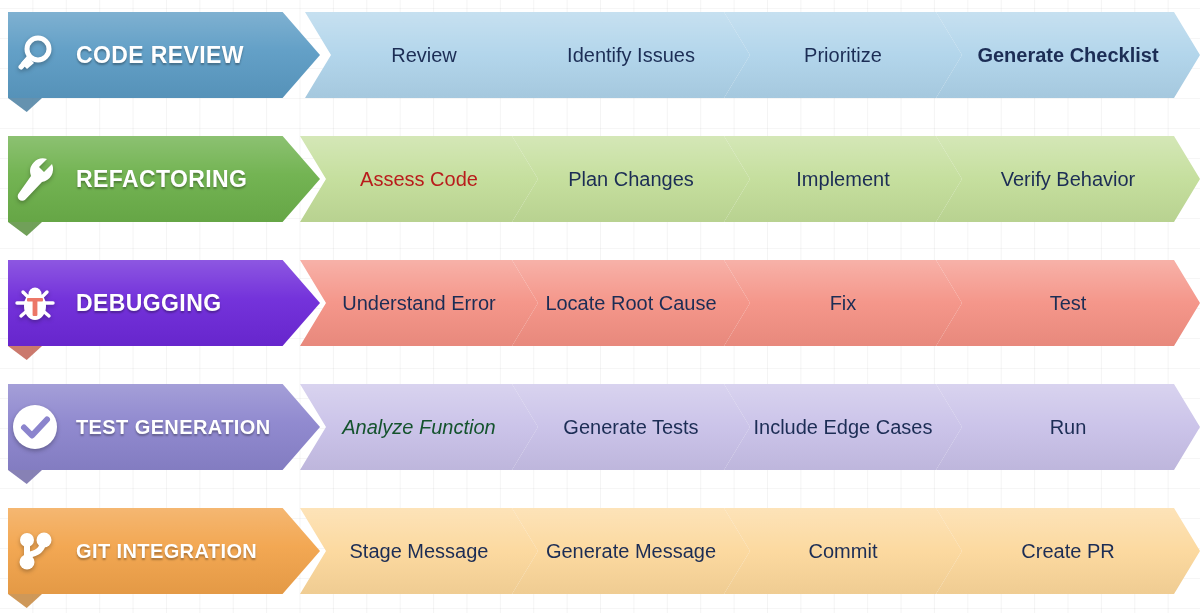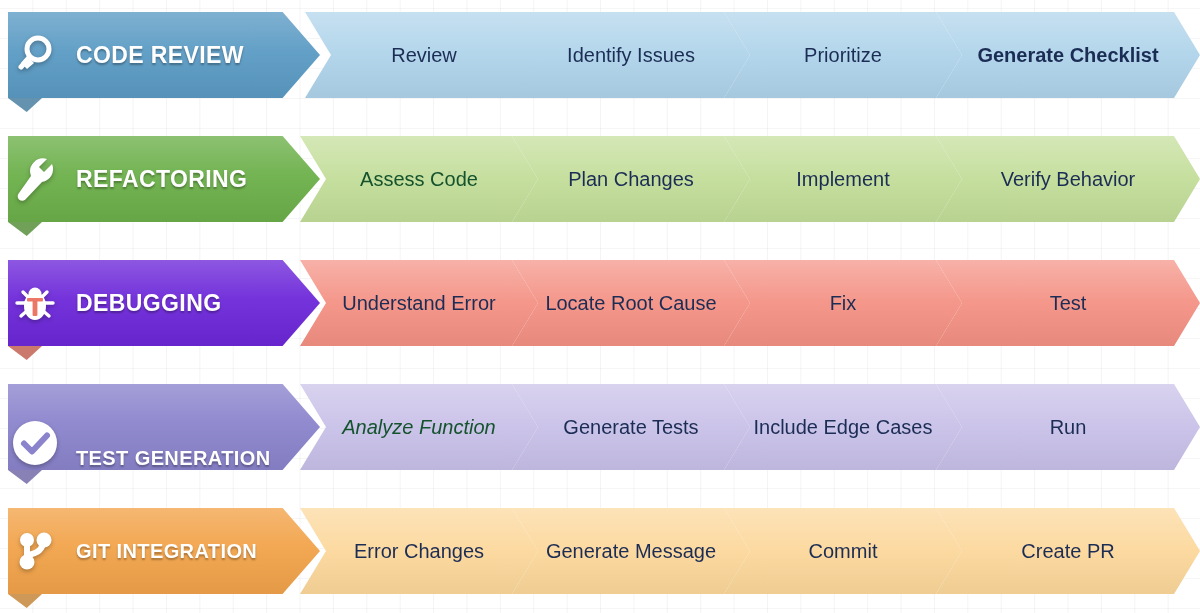--- a/index.html
+++ b/index.html
@@ -147,21 +147,21 @@
             <path d="M15 24 L22 31 L15 37 L9 31 Z" fill="#fff"></path>
           </svg>
         </span>
         <span class="title">CODE REVIEW</span>
       </div>
     </div>
     <div class="row" style="top: 136px;">
       <div class="steps">
         <div class="step" style="left: 0px; width: 238px; background: rgb(194, 221, 152); z-index: 4;">
           <div class="sheen"></div>
-          <span class="label" style="color: #14532d;">Assess Code</span>
+          <span class="label" style="color: #b91c1c;">Assess Code</span>
         </div>
         <div class="step" style="left: 212px; width: 238px; background: rgb(194, 221, 152); z-index: 3;">
           <div class="sheen"></div>
           <span class="label" style="color: rgb(28, 45, 85);">Plan Changes</span>
         </div>
         <div class="step" style="left: 424px; width: 238px; background: rgb(194, 221, 152); z-index: 2;">
           <div class="sheen"></div>
           <span class="label" style="color: rgb(28, 45, 85);">Implement</span>
         </div>
         <div class="step last" style="left: 636px; width: 264px; background: rgb(194, 221, 152); z-index: 1;">
@@ -234,36 +234,36 @@
         <div class="step" style="left: 424px; width: 238px; background: rgb(200, 192, 232); z-index: 2;">
           <div class="sheen"></div>
           <span class="label" style="color: rgb(28, 45, 85);">Include Edge Cases</span>
         </div>
         <div class="step last" style="left: 636px; width: 264px; background: rgb(200, 192, 232); z-index: 1;">
           <div class="sheen"></div>
           <span class="label" style="color: rgb(28, 45, 85);">Run</span>
         </div>
       </div>
       <div class="tail" style="background: rgb(139, 132, 205); filter: brightness(0.82);"></div>
-      <div class="banner" style="background: rgb(139, 132, 205); align-items: flex-end;">
+      <div class="banner" style="background: rgb(139, 132, 205);">
         <div class="banner-sheen"></div>
         <span class="icon">
           <svg width="50" height="50" viewBox="0 0 50 50">
             <circle cx="25" cy="25" r="22" fill="#fff"></circle>
             <path d="M14 25.5 l8 8 l15 -16" fill="none" stroke="#8b84cd" stroke-width="6" stroke-linecap="round" stroke-linejoin="round"></path>
           </svg>
         </span>
         <span class="title">TEST GENERATION</span>
       </div>
     </div>
     <div class="row small-title" style="top: 508px;">
       <div class="steps">
         <div class="step" style="left: 0px; width: 238px; background: rgb(252, 215, 154); z-index: 4;">
           <div class="sheen"></div>
-          <span class="label" style="color: rgb(28, 45, 85);">Error Changes</span>
+          <span class="label" style="color: rgb(28, 45, 85);">Stage Message</span>
         </div>
         <div class="step" style="left: 212px; width: 238px; background: rgb(252, 215, 154); z-index: 3;">
           <div class="sheen"></div>
           <span class="label" style="color: rgb(28, 45, 85);">Generate Message</span>
         </div>
         <div class="step" style="left: 424px; width: 238px; background: rgb(252, 215, 154); z-index: 2;">
           <div class="sheen"></div>
           <span class="label" style="color: rgb(28, 45, 85);">Commit</span>
         </div>
         <div class="step last" style="left: 636px; width: 264px; background: rgb(252, 215, 154); z-index: 1;">

